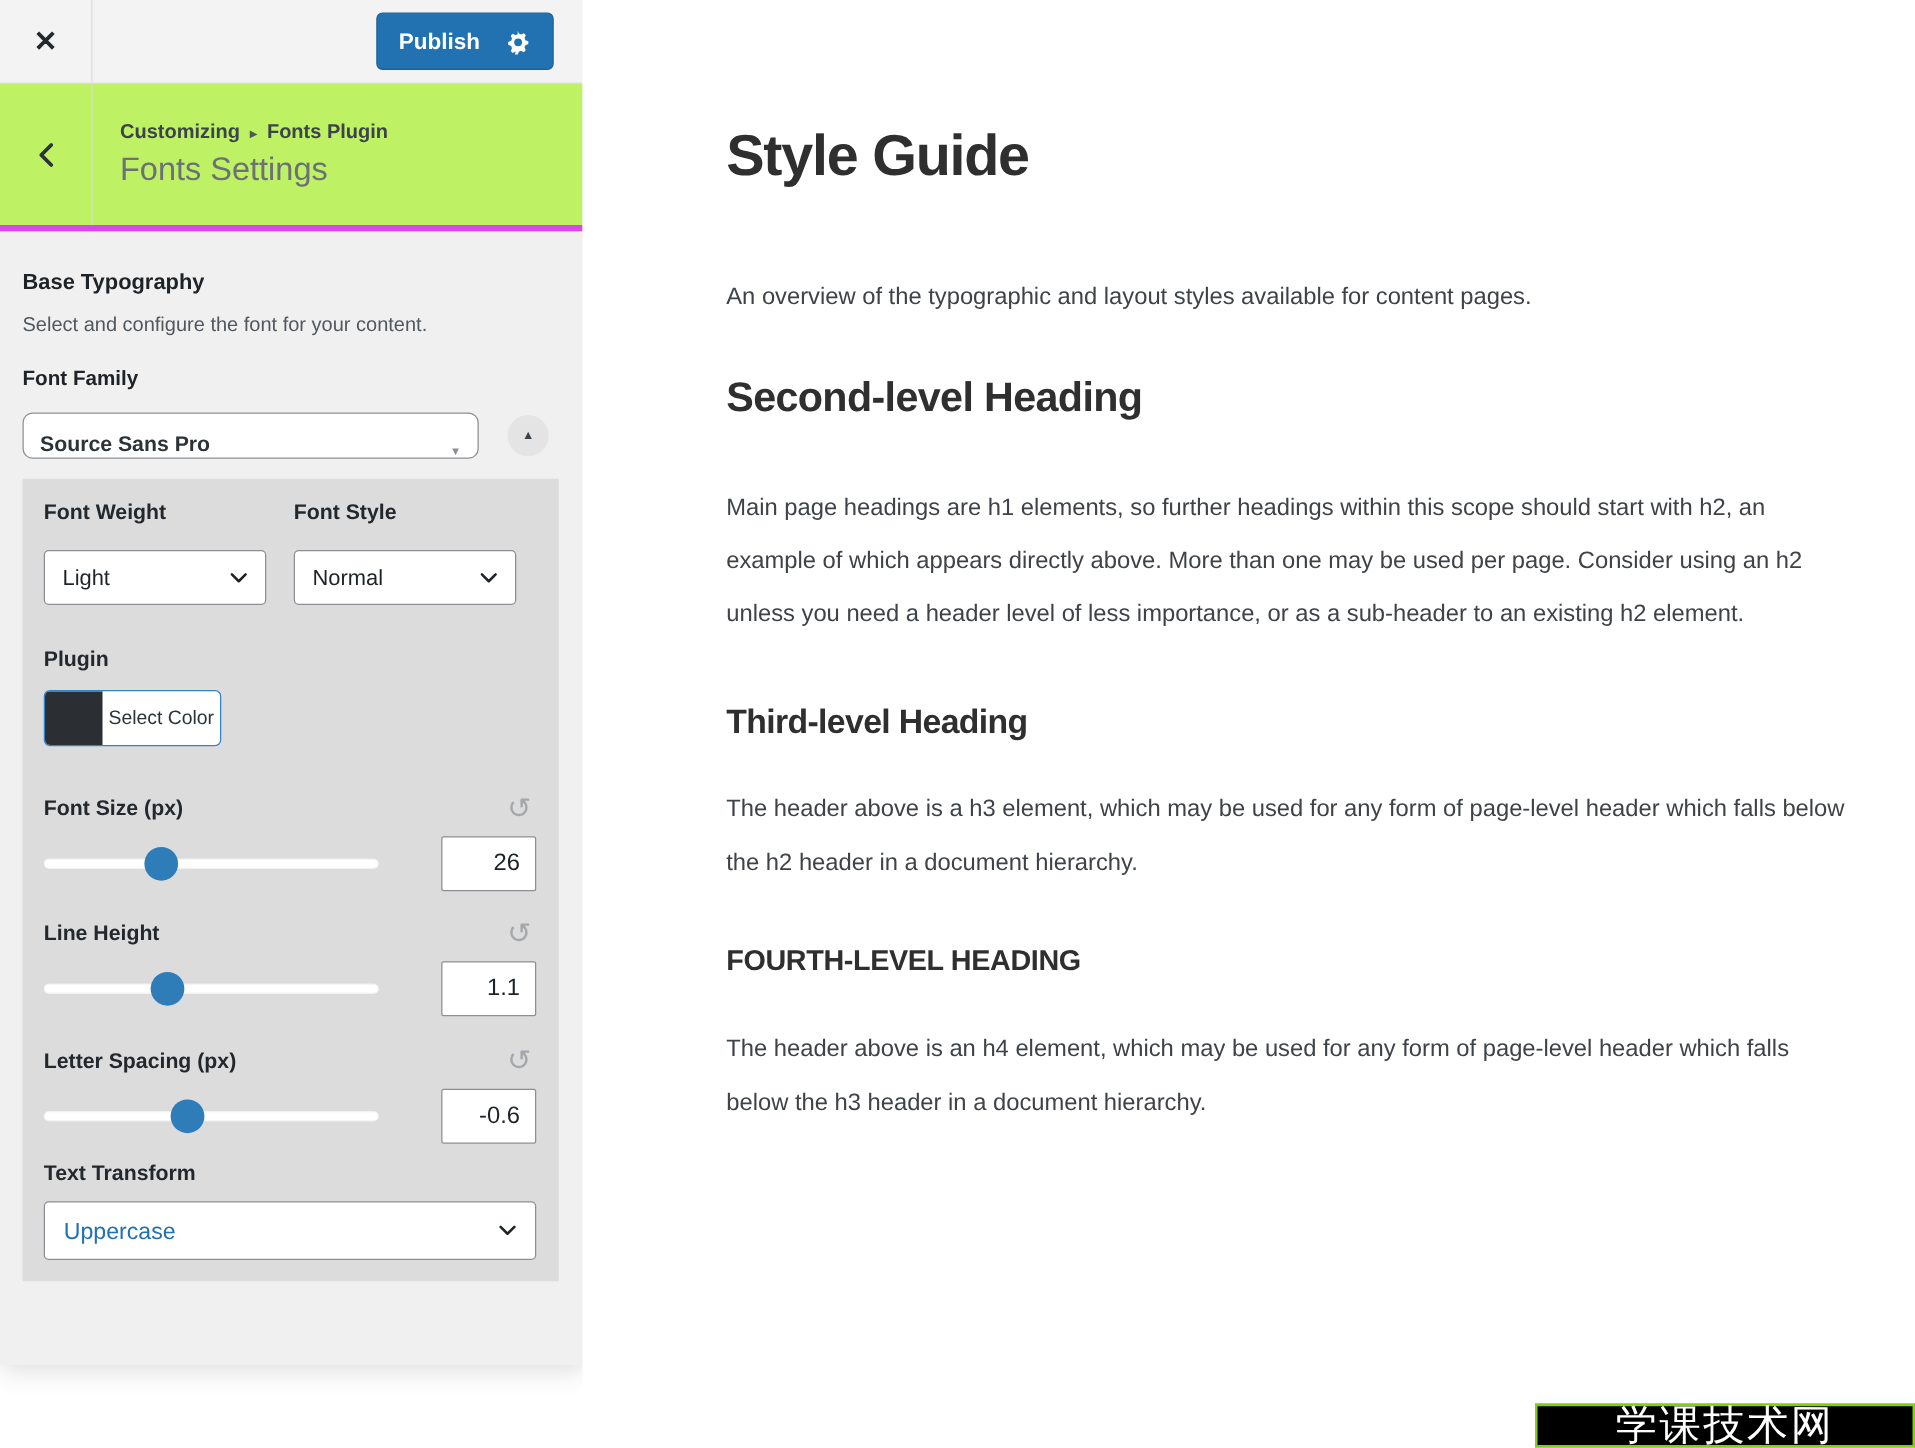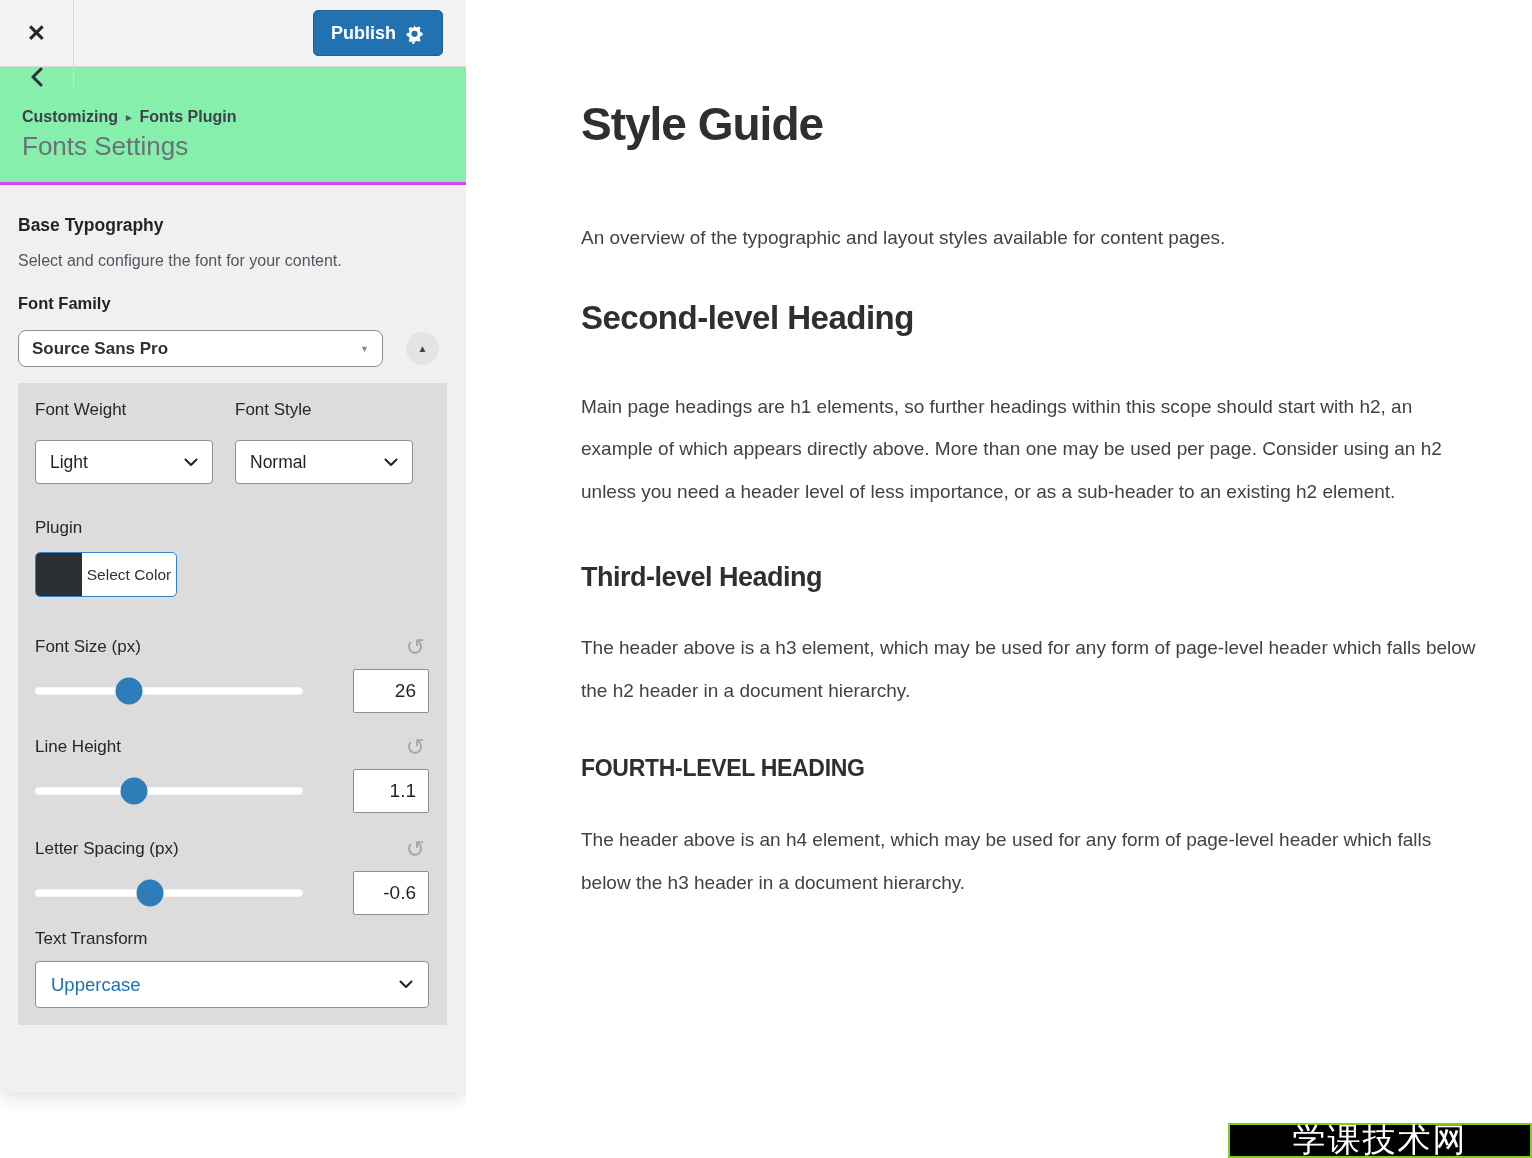--- a/index.html
+++ b/index.html
@@ -21,57 +21,57 @@
   }
   .close-btn {
     width:74px; border-right:1px solid #dcdcde; display:flex;
     align-items:center; justify-content:center; cursor:pointer;
   }
   .close-x { font-size:23px; font-weight:700; color:#23282d; line-height:1; }
   .publish-wrap { flex:1; display:flex; align-items:center; justify-content:flex-end; padding-right:23px; }
   .publish-btn {
     height:46px; background:#2271b1; border:1px solid #1d6196; border-radius:5px;
     color:#fff; font-size:18px; font-weight:700; display:flex; align-items:center;
-    padding:0 17px; cursor:pointer; gap:8px;
+    padding:0 17px; cursor:pointer; gap:20px;
   }
   .gear { width:21px; height:21px; display:block; }
 
-  .crumb-row { height:118px; background:#86efac; border-bottom:3px solid #d946ef; display:flex;flex-direction:column; }
+  .crumb-row { height:118px; background:#bef264; border-bottom:5px solid #d946ef; display:flex; }
   .back-btn {
     width:74px; border-right:1px solid #dcdcde; display:flex;
     align-items:center; justify-content:center; cursor:pointer;
   }
   .crumb-col { flex:1; display:flex; flex-direction:column; justify-content:center; padding-left:22px; }
   .breadcrumb { font-size:16px; font-weight:600; color:#3c434a; display:flex; align-items:center; gap:8px; }
   .crumb-sep { font-size:11px; color:#50575e; position:relative; top:1px; }
   .panel-title { font-size:26px; font-weight:400; color:#6c7177; margin-top:5px; }
 
   .section-body { padding:30px 19px 22px 18px; }
   .section-heading { font-size:17.5px; font-weight:700; color:#1d2327; }
   .section-desc { font-size:16px; color:#50575e; line-height:26px; margin-top:12px; max-width:370px; }
   .field-label { font-size:16.5px; font-weight:700; color:#1d2327; margin-top:20px; }
 
   .ff-row { display:flex; align-items:center; margin-top:17px; }
   .ff-select {
     width:365px; height:37px; background:#fff; border:1px solid #8c8f94; border-radius:8px;
-    display:flex; align-items:center; justify-content:space-between; padding:0 13px;
+    display:flex; align-items:flex-end; justify-content:space-between; padding:0 13px;
     font-size:17px; font-weight:600; color:#2c3338; cursor:pointer;
   }
   .ff-caret { font-size:9px; color:#8c8f94; }
   .collapse-btn {
     width:33px; height:33px; border-radius:50%; background:#e4e4e5; margin-left:23px;
     display:flex; align-items:center; justify-content:center; cursor:pointer;
   }
   .collapse-tri { font-size:10px; color:#3c434a; }
 
   
   .panel { background:#dcdcdd; margin-top:16px; padding:17px; border-radius:1px; }
   .two-col { display:flex; gap:22px; }
   .col { width:178px; }
-  .panel-label { font-size:17px; font-weight:400; color:#23282d; }
+  .panel-label { font-size:17px; font-weight:700; color:#23282d; }
   .mini-select {
     margin-top:20px; height:44px; background:#fff; border:1px solid #8c8f94; border-radius:4px;
     display:flex; align-items:center; justify-content:space-between; padding:0 14px;
     font-size:17.5px; color:#1d2327; cursor:pointer;
   }
   .chev { width:14px; height:9px; display:block; }
 
   .color-label { margin-top:34px; }
   .color-control {
     margin-top:14px; width:142px; height:45px; display:flex;

